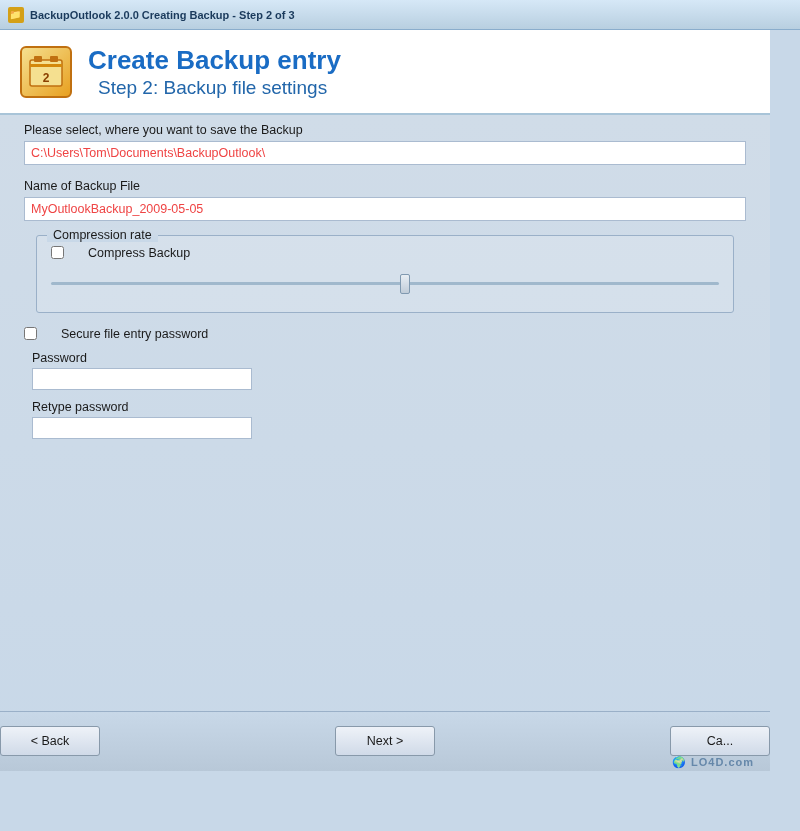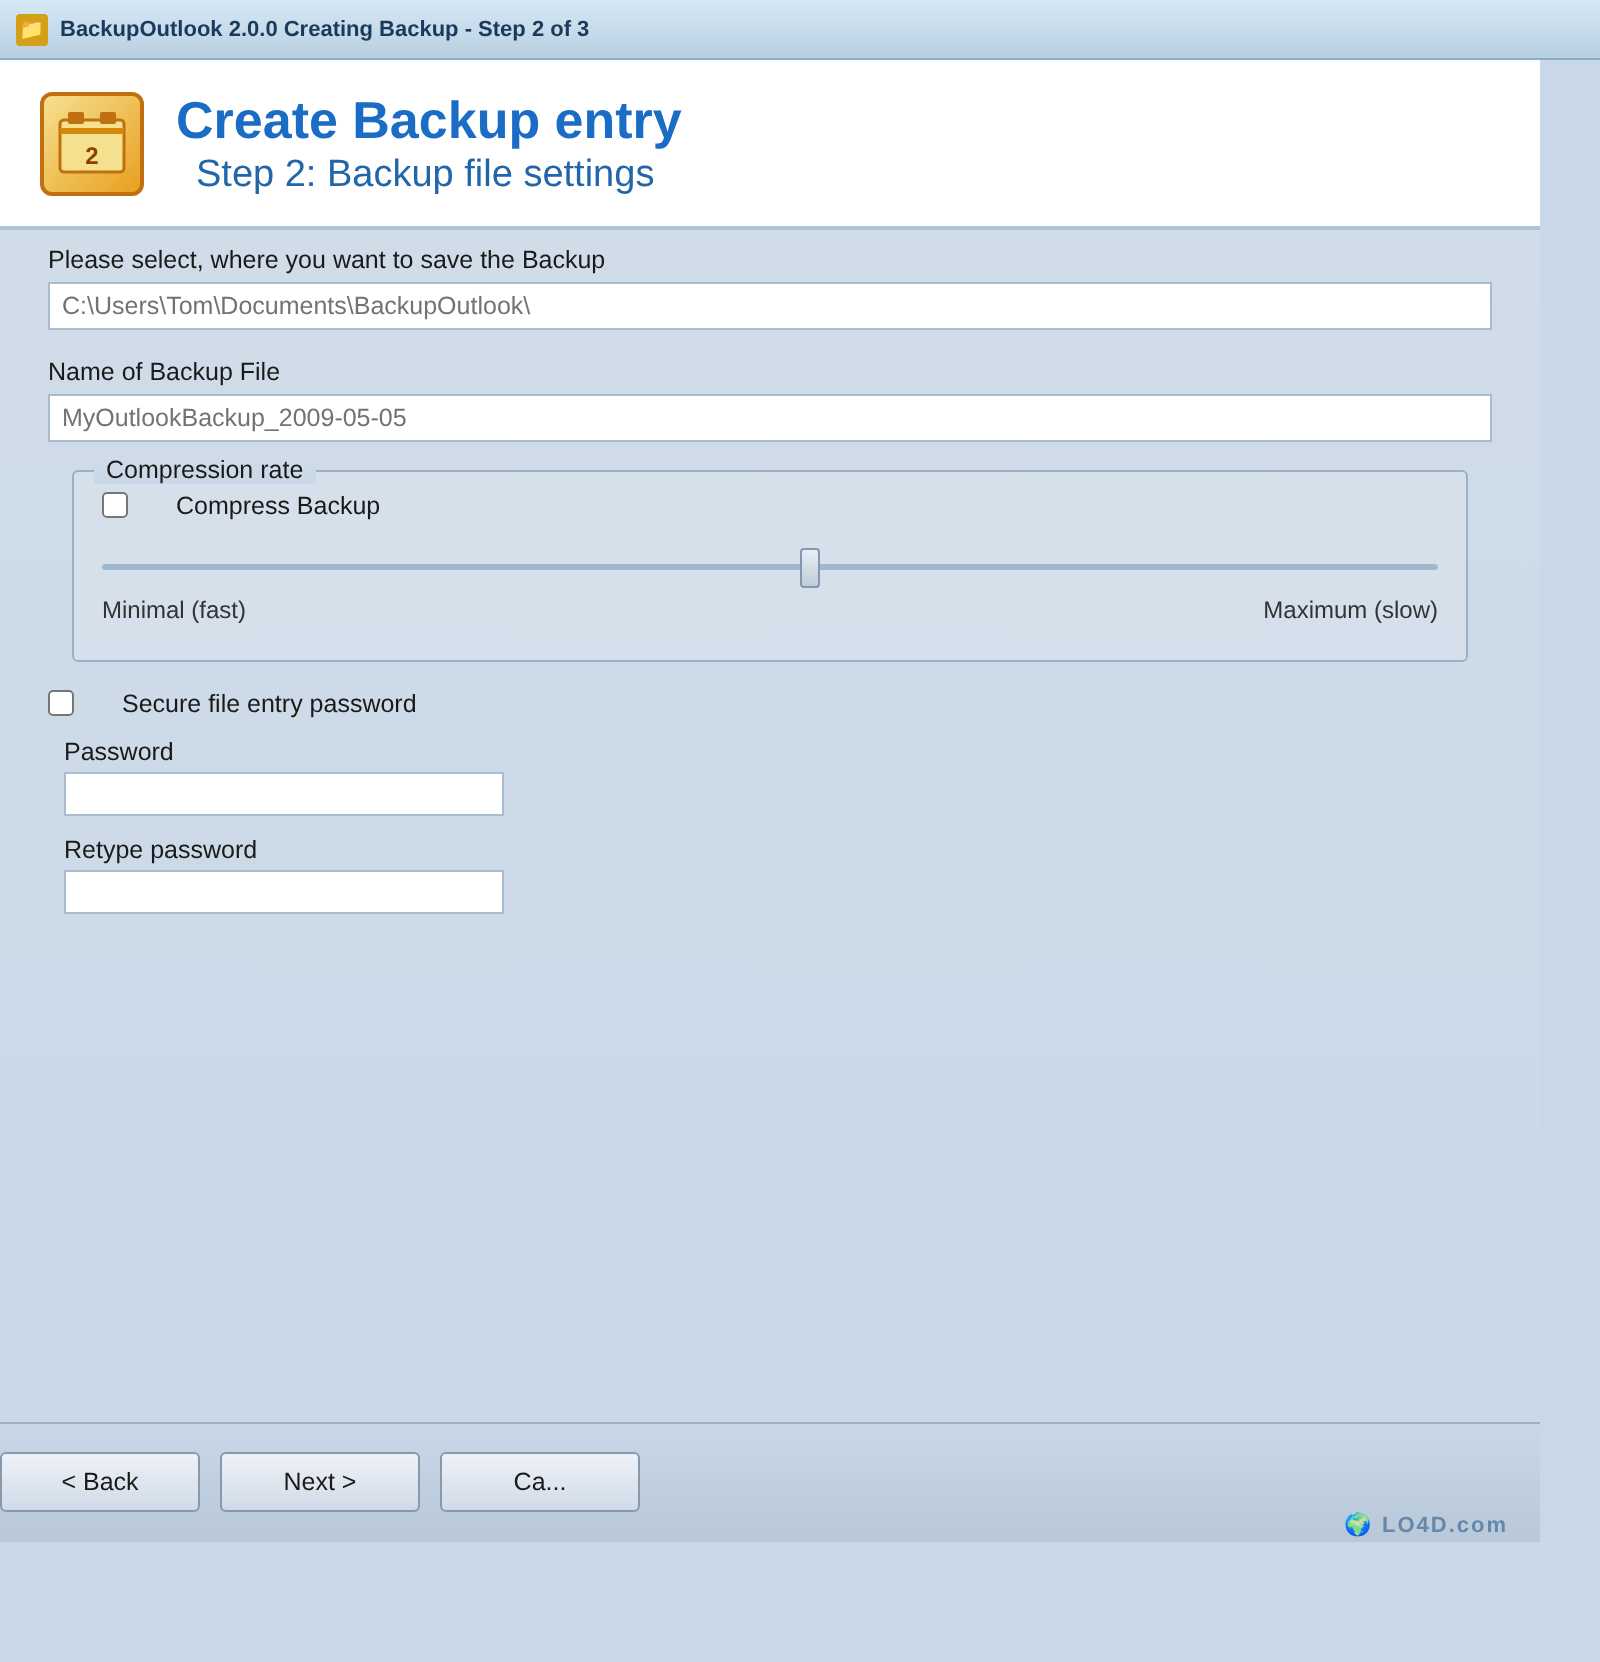--- a/index.html
+++ b/index.html
@@ -91,21 +91,21 @@
       margin-bottom: 4px;
       color: #1a1a1a;
       font-size: 12.5px;
     }
     .form-input {
       width: 100%;
       padding: 4px 6px;
       border: 1px solid #aabbd0;
       background: white;
       font-size: 12.5px;
-      color: #737373;
+      color: #ef4444;
       height: 24px;
     }
 
     
     .group-box {
       border: 1px solid #9ab0c8;
       border-radius: 3px;
       padding: 10px 14px 14px 14px;
       margin: 12px 12px;
       position: relative;
@@ -205,21 +205,21 @@
     .button-bar {
       position: absolute;
       bottom: 0;
       left: 0;
       right: 0;
       height: 60px;
       background: linear-gradient(to bottom, #c8d8e8, #b8c8d8);
       border-top: 1px solid #9ab0c8;
       display: flex;
       align-items: center;
-      justify-content: flex-start;
+      justify-content: space-between;
       gap: 10px;
     }
     .btn {
       min-width: 100px;
       height: 30px;
       padding: 0 18px;
       font-size: 12.5px;
       cursor: pointer;
       border: 1px solid #8899aa;
       background: linear-gradient(to bottom, #eef2f8, #d0dae8);
@@ -290,24 +290,20 @@
       <div class="checkbox-row">
         <input type="checkbox" id="compressCheck" style="">
         <label class="checkbox-label" for="compressCheck">Compress Backup</label>
       </div>
 
       <div class="slider-container">
         <div class="slider-track">
           <div class="slider-line">
             <div class="slider-thumb"></div>
           </div>
-        </div>
-        <div class="slider-labels">
-          <span>Minimal (fast)</span>
-          <span>Maximum (slow)</span>
         </div>
       </div>
     </div>
 
     <div class="password-section">
       <div class="checkbox-row">
         <input type="checkbox" id="passwordCheck" style="">
         <label class="checkbox-label" for="passwordCheck">Secure file entry password</label>
       </div>
 

